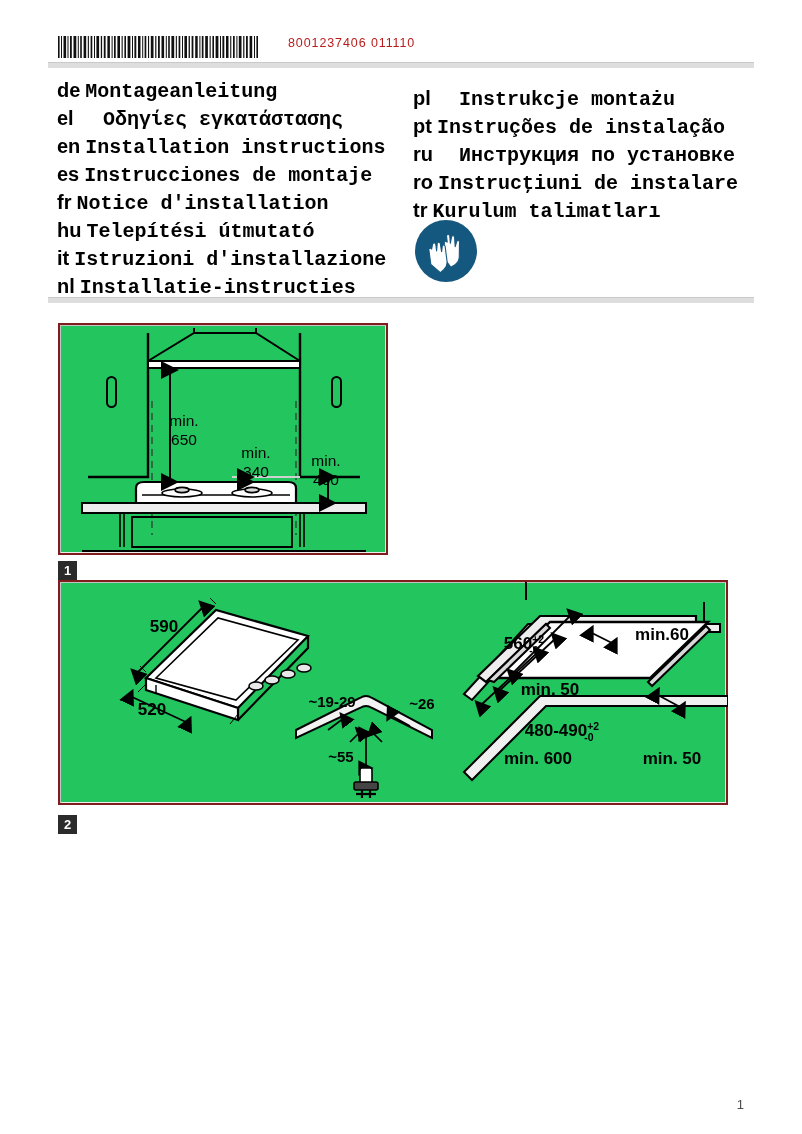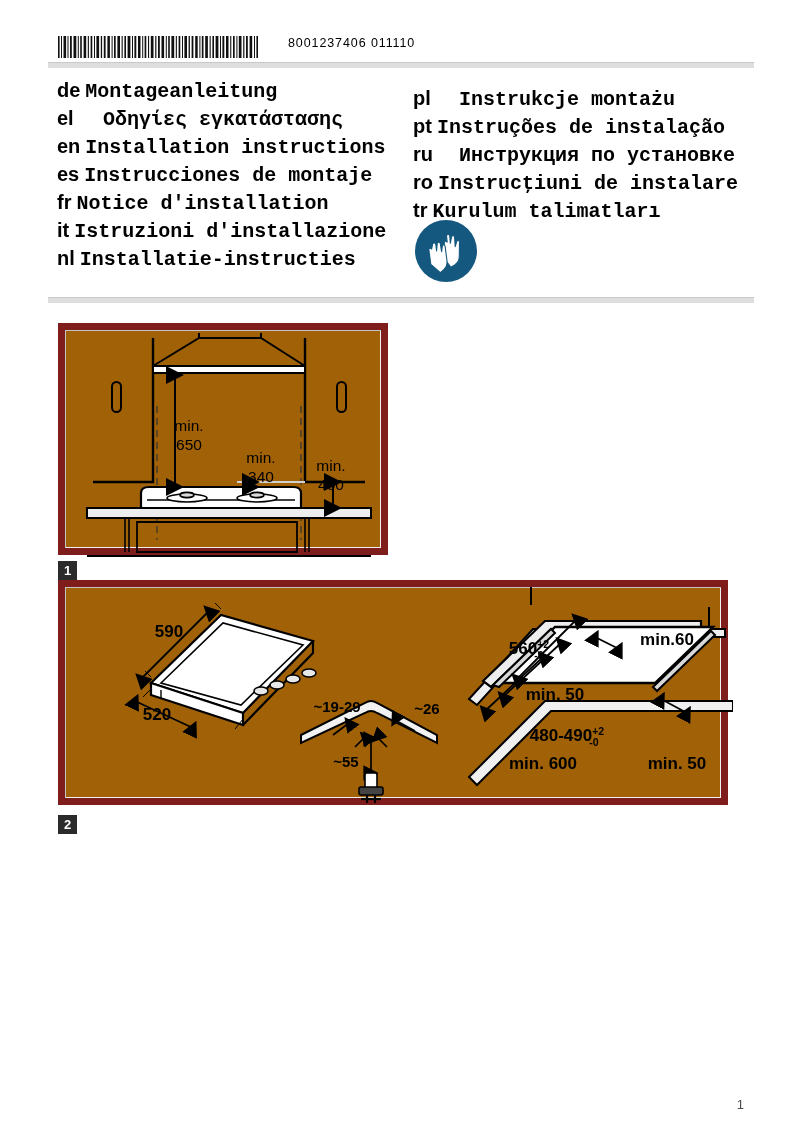--- a/index.html
+++ b/index.html
@@ -30,21 +30,21 @@
     top: 2px;
     width: 200px;
     height: 22px;
   }
   #doc-number {
     position: absolute;
     left: 230px;
     top: 2px;
     font-size: 12.5px;
     letter-spacing: 0.9px;
-    color: #000000;
+    color: #b91c1c;
     white-space: nowrap;
   }
 
   .rule {
     position: absolute;
     left: 48px;
     width: 706px;
     height: 5px;
     background: #dedede;
     border-top: 1px solid #c9c9c9;
@@ -82,22 +82,22 @@
     position: absolute;
     left: 414px;
     top: 219px;
     width: 64px;
     height: 64px;
   }
 
   
   .figure-panel {
     position: absolute;
-    background: #a16207;
-    border: 7px solid #7f1d1d;
+    background: #22c55e;
+    border: 2px solid #7f1d1d;
     box-shadow: inset 1px 1px 0 0 #c4c4c4, inset -1px -1px 0 0 #efefef;
     box-sizing: border-box;
   }
   #figure-1-panel { left: 58px; top: 323px; width: 330px; height: 232px; }
   #figure-2-panel { left: 58px; top: 580px; width: 670px; height: 225px; font-weight: bold; }
 
   .figure-badge {
     position: absolute;
     width: 19px;
     height: 19px;
@@ -211,20 +211,24 @@
   </div>
   <div class="lang-row">
     <span class="lang-code narrow">es</span>
     <span class="lang-title">Instrucciones de montaje</span>
   </div>
   <div class="lang-row">
     <span class="lang-code narrow">fr</span>
     <span class="lang-title">Notice d'installation</span>
   </div>
   <div class="lang-row">
+    <span class="lang-code narrow">hu</span>
+    <span class="lang-title">Telepítési útmutató</span>
+  </div>
+  <div class="lang-row">
     <span class="lang-code narrow">it</span>
     <span class="lang-title">Istruzioni d'installazione</span>
   </div>
   <div class="lang-row">
     <span class="lang-code narrow">nl</span>
     <span class="lang-title">Installatie-instructies</span>
   </div>
 </div>
 
 <div class="lang-col" id="lang-col-right">

